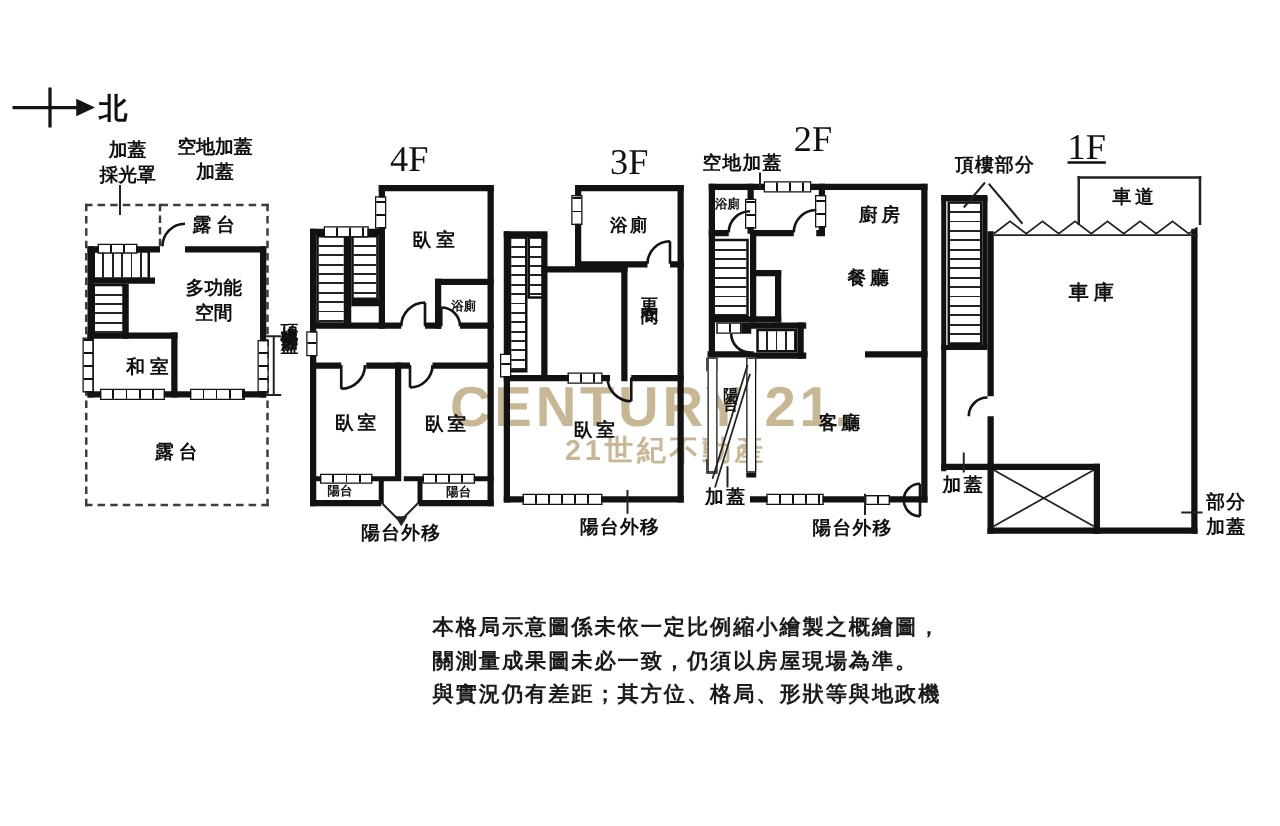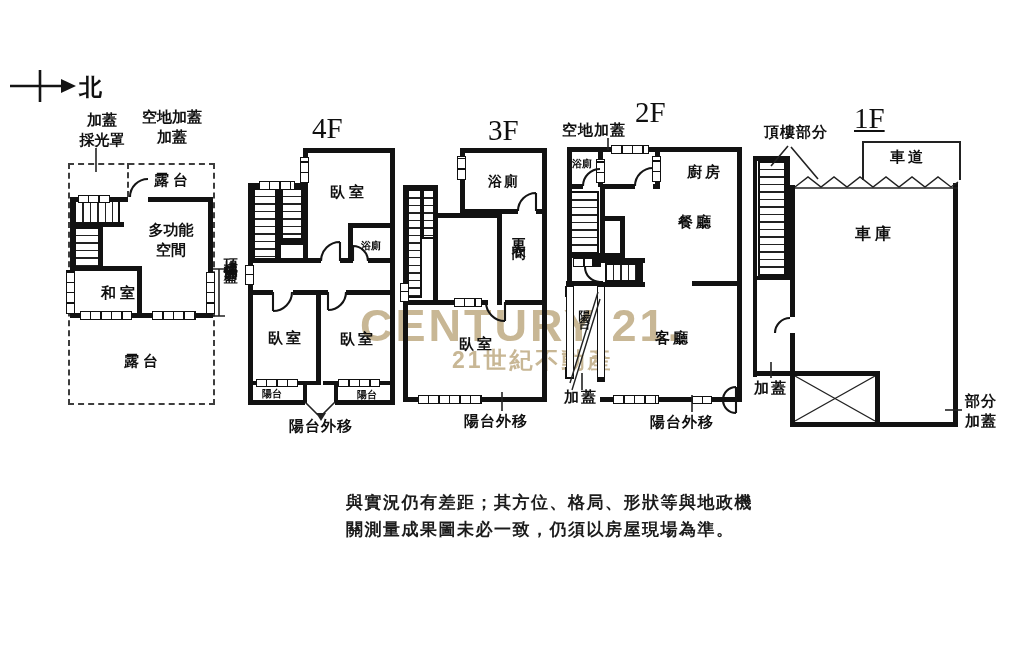--- a/index.html
+++ b/index.html
@@ -245,17 +245,18 @@
       <path d="M795 187 L808 177 L821 187 L834 177 L847 187 L860 177 L873 187 L886 177 L899 187 L912 177 L925 187 L938 177 L951 187 L958 182"></path>
     </g>
     <g stroke="#222" stroke-width="1.4" fill="none">
       <path d="M795 376 L875 421 M795 421 L875 376"></path>
     </g>
   </svg>
 
   <div class="lb" style="left:79px;top:73px;font-size:23px;">北</div>
 
   <div id="disclaimer">
+    <span>本格局示意圖係未依一定比例縮小繪製之概繪圖，</span>
+    <span>關測量成果圖未必一致，仍須以房屋現場為準。</span>
     <span>與實況仍有差距；其方位、格局、形狀等與地政機</span>
-    <span>關測量成果圖未必一致，仍須以房屋現場為準。</span>
   </div>
 
 </div>
 
 </body></html>

